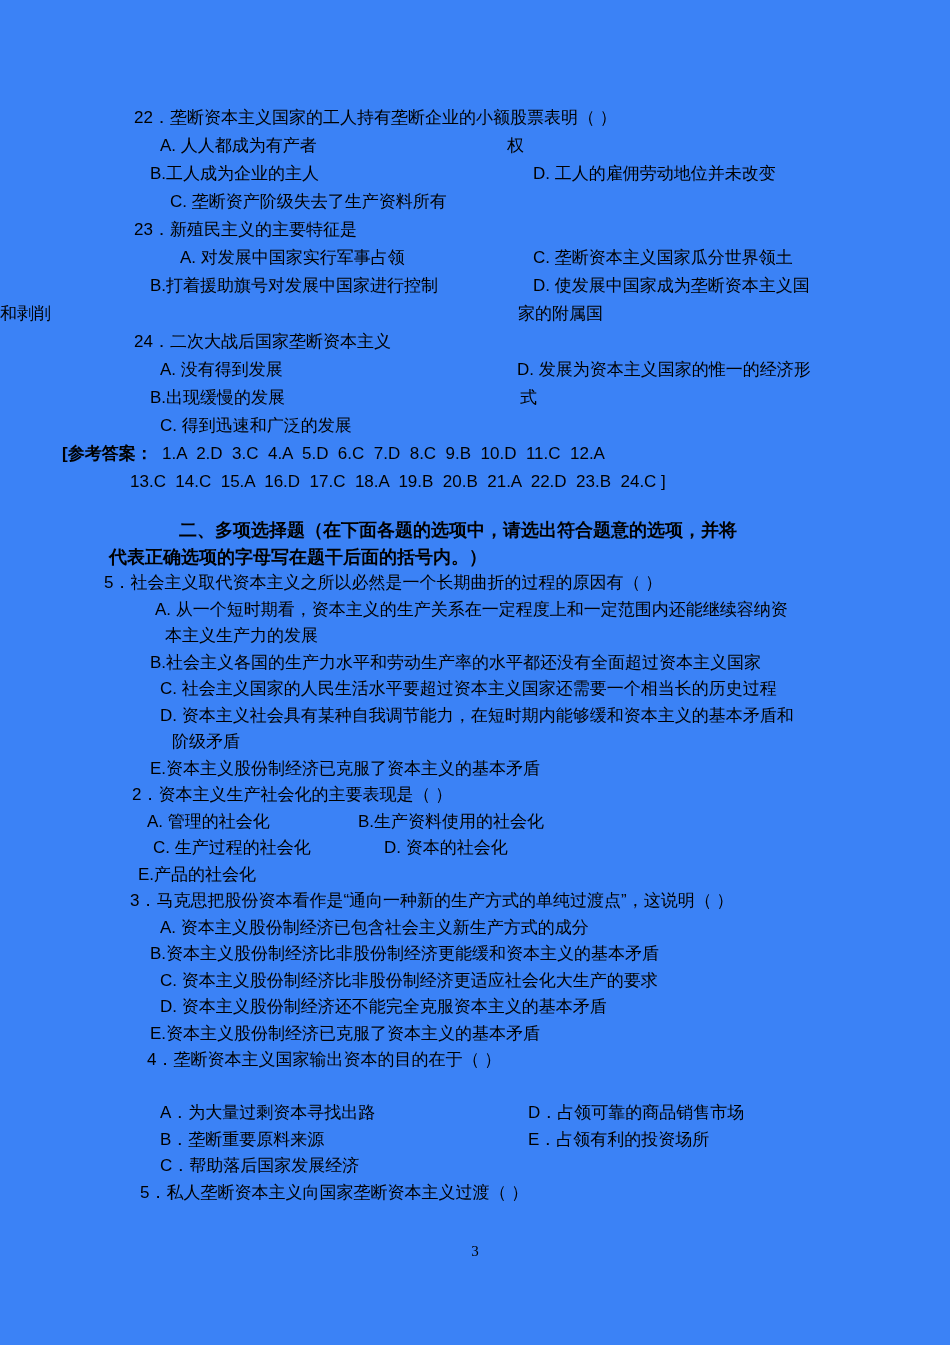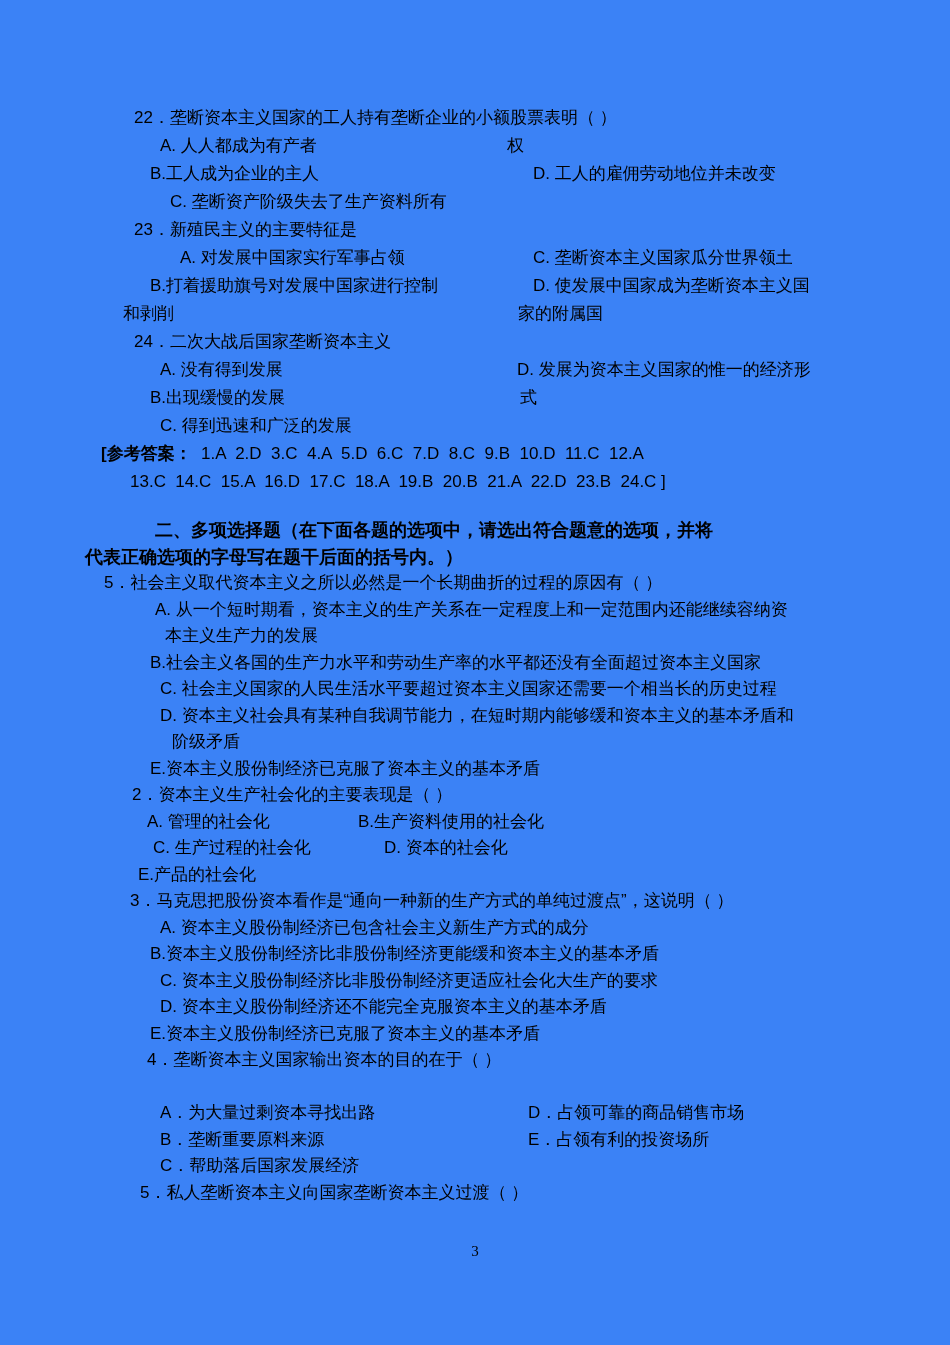--- a/index.html
+++ b/index.html
@@ -14,33 +14,33 @@
     overflow: hidden;
   }
   .section { position: absolute; left: 0; right: 0; }
   #sec0 { top: 104px; }
   #sec0 .line { height: 28px; line-height: 28px; }
   #sec1 { top: 517px; }
   #sec1 .line { height: 26.5px; line-height: 26.5px; }
   .line { position: relative; white-space: pre; }
   .line .lt { display: inline-block; white-space: pre; }
   .line .rt { position: absolute; top: 0; white-space: pre; }
-  .line.bold { font-weight: bold; font-size: 18px; }
+  .line.bold { font-weight: bold; font-size: 18px; padding-left: 24px; }
   .line b { font-weight: bold; }
 
   
   .in-85  .lt { margin-left: 85px; }
   .in-104 .lt { margin-left: 104px; }
-  .in-123 .lt { margin-left: 123px; }
+  .in-123 .lt { }
   .in-130 .lt { margin-left: 130px; }
   .in-132 .lt { margin-left: 132px; }
   .in-134 .lt { margin-left: 134px; }
   .in-138 .lt { margin-left: 138px; }
   .in-140 .lt { margin-left: 140px; }
-  .in-144 .lt { margin-left: 101px; text-align: center; }
+  .in-144 .lt { margin-left: 62px; text-align: center; }
   .in-147 .lt { margin-left: 147px; }
   .in-150 .lt { margin-left: 150px; }
   .in-153 .lt { margin-left: 153px; }
   .in-155 .lt { margin-left: 155px; }
   .in-160 .lt { margin-left: 160px; }
   .in-165 .lt { margin-left: 165px; }
   .in-170 .lt { margin-left: 170px; }
   .in-172 .lt { margin-left: 172px; }
   .in-180 .lt { margin-left: 180px; }
 

